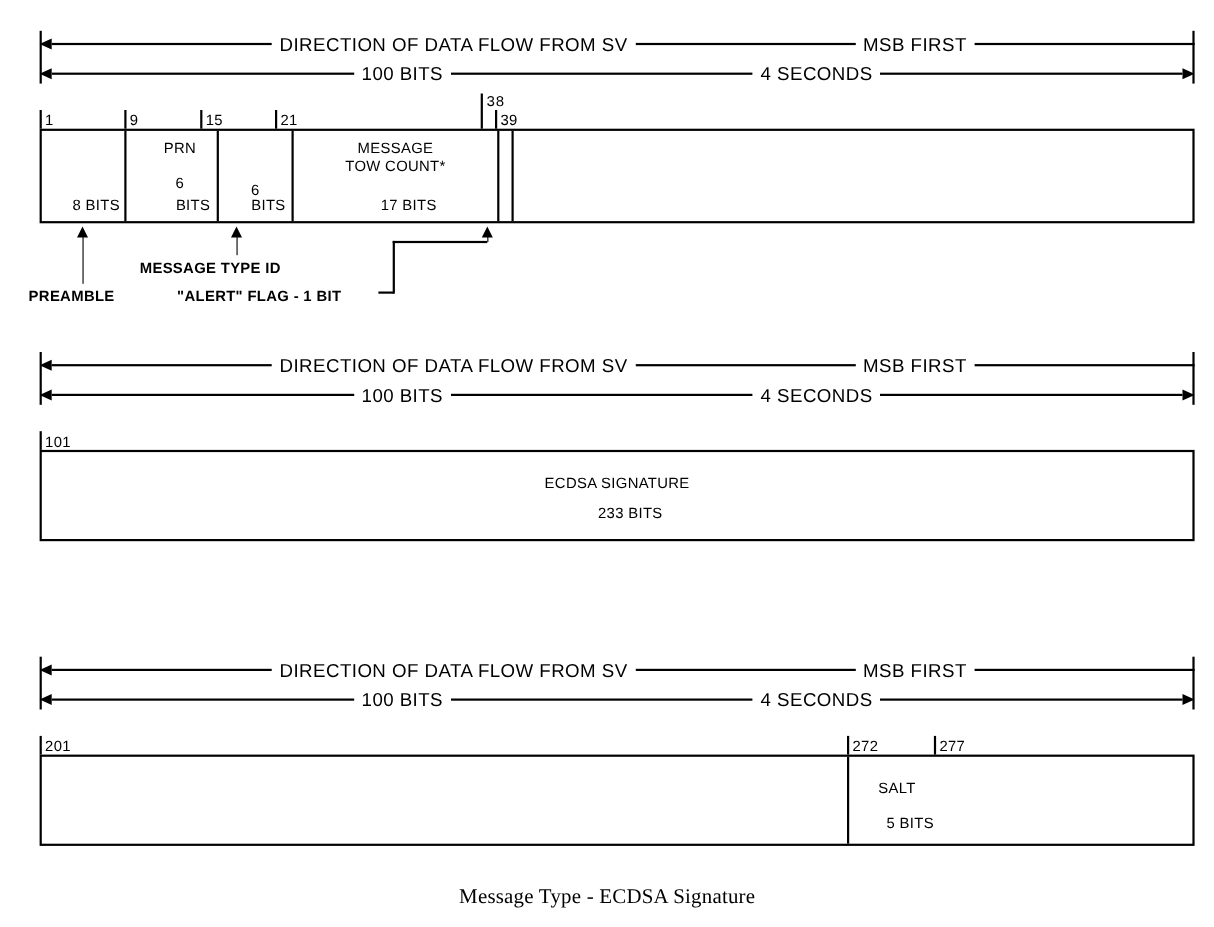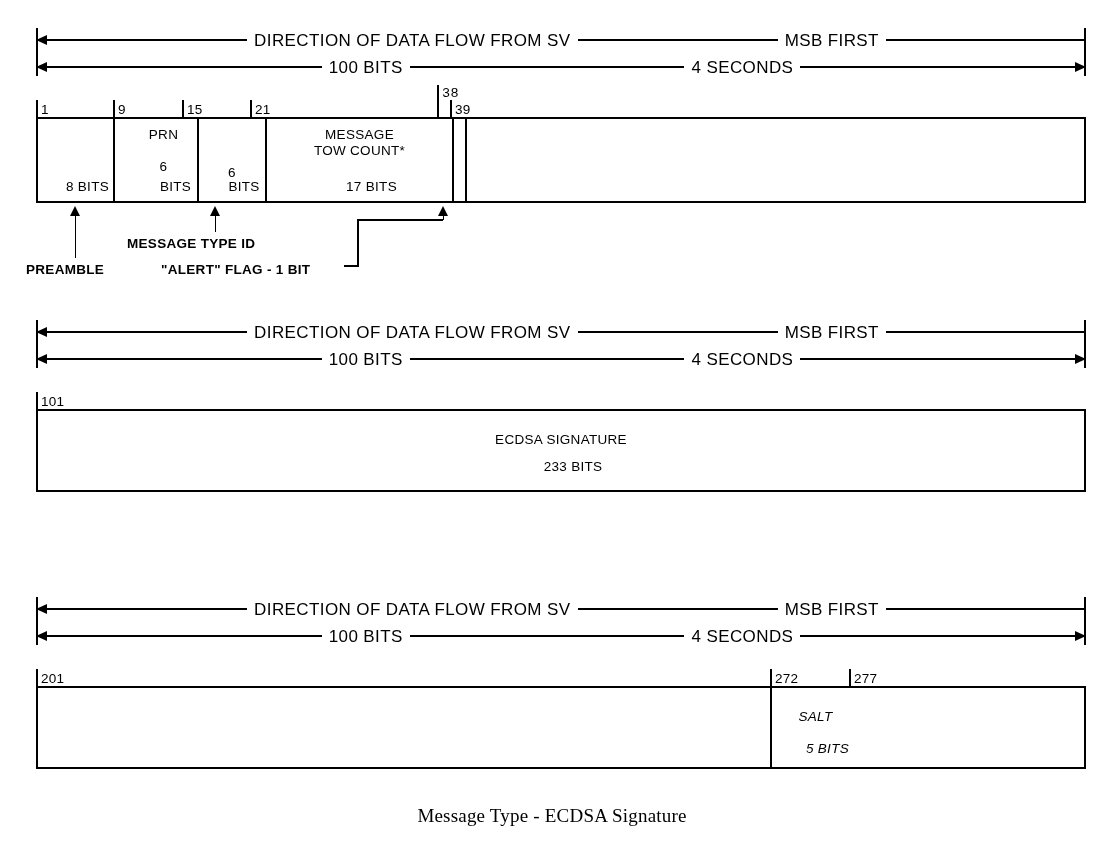--- a/index.html
+++ b/index.html
@@ -297,21 +297,21 @@
     <div class="bitnum" style="left:41px;  top:672px;">201</div>
 
     <div class="bittick" style="left:770px; top:669px; height:17px;"></div>
     <div class="bitnum" style="left:775px; top:672px;">272</div>
 
     <div class="bittick" style="left:849px; top:669px; height:17px;"></div>
     <div class="bitnum" style="left:854px; top:672px;">277</div>
 
     <div class="frame" style="left:36px; top:686px; width:1050px; height:83px;">
       <div class="cell" style="width:734px;"></div>
-      <div class="cell" style="width:87px;font-style:italic;">
+      <div class="cell" style="width:87px;">
         <div class="ctop" style="margin-top:21px;">SALT</div>
         <div class="cbot" style="bottom:11px;">5 BITS</div>
       </div>
     </div>
   </div>
 
   <div class="caption" style="top:805px;">Message Type - ECDSA Signature</div>
 </div>
 
 </body></html>

